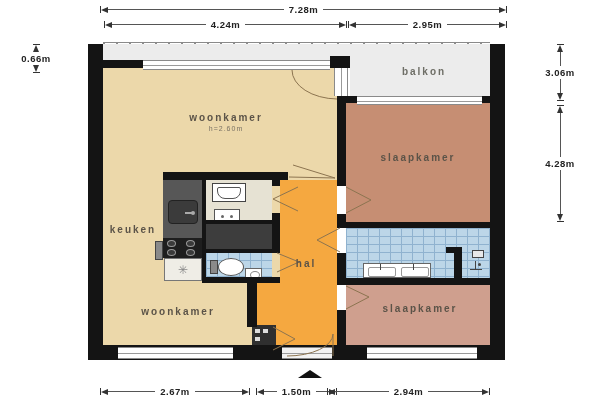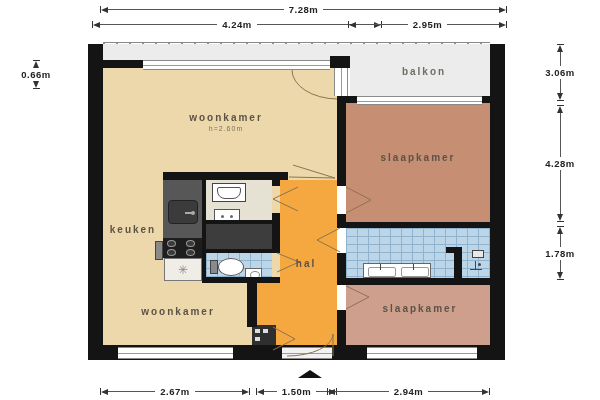--- a/index.html
+++ b/index.html
@@ -53,40 +53,40 @@
 
   <div class="dim" style="left:100px;top:4px;width:407px">
     <span class="bar"></span>
       <span class="tri-l"></span>
       <span class="ln"></span>
     <span class="lbl">7.28m</span>
     <span class="ln"></span>
       <span class="tri-r"></span>
       <span class="bar"></span>
   </div>
-  <div class="dim" style="left:92px;top:19px;width:290px">
+  <div class="dim" style="left:104px;top:19px;width:243px">
     <span class="bar"></span>
       <span class="tri-l"></span>
       <span class="ln"></span>
     <span class="lbl">4.24m</span>
     <span class="ln"></span>
       <span class="tri-r"></span>
       <span class="bar"></span>
   </div>
   <div class="dim" style="left:348px;top:19px;width:159px">
     <span class="bar"></span>
       <span class="tri-l"></span>
       <span class="ln"></span>
     <span class="lbl">2.95m</span>
     <span class="ln"></span>
       <span class="tri-r"></span>
       <span class="bar"></span>
   </div>
 
-  <div class="dimv" style="left:10px;top:60px;width:52px;height:24px">
+  <div class="dimv" style="left:10px;top:44px;width:52px;height:24px">
     <span class="bar"></span>
       <span class="tri-u"></span>
     <span class="lbl">0.66m</span>
     <span class="tri-d"></span>
       <span class="bar"></span>
   </div>
 
   <div class="dimv" style="left:534px;top:44px;width:52px;height:57px">
     <span class="bar"></span>
       <span class="tri-u"></span>
@@ -94,29 +94,20 @@
     <span class="lbl">3.06m</span>
     <span class="ln"></span>
       <span class="tri-d"></span>
       <span class="bar"></span>
   </div>
   <div class="dimv" style="left:534px;top:105px;width:52px;height:117px">
     <span class="bar"></span>
       <span class="tri-u"></span>
       <span class="ln"></span>
     <span class="lbl">4.28m</span>
-    <span class="ln"></span>
-      <span class="tri-d"></span>
-      <span class="bar"></span>
-  </div>
-  <div class="dimv" style="left:534px;top:226px;width:52px;height:54px">
-    <span class="bar"></span>
-      <span class="tri-u"></span>
-      <span class="ln"></span>
-    <span class="lbl">1.78m</span>
     <span class="ln"></span>
       <span class="tri-d"></span>
       <span class="bar"></span>
   </div>
 
   <div class="dim" style="left:100px;top:386px;width:150px">
     <span class="bar"></span>
       <span class="tri-l"></span>
       <span class="ln"></span>
     <span class="lbl">2.67m</span>

